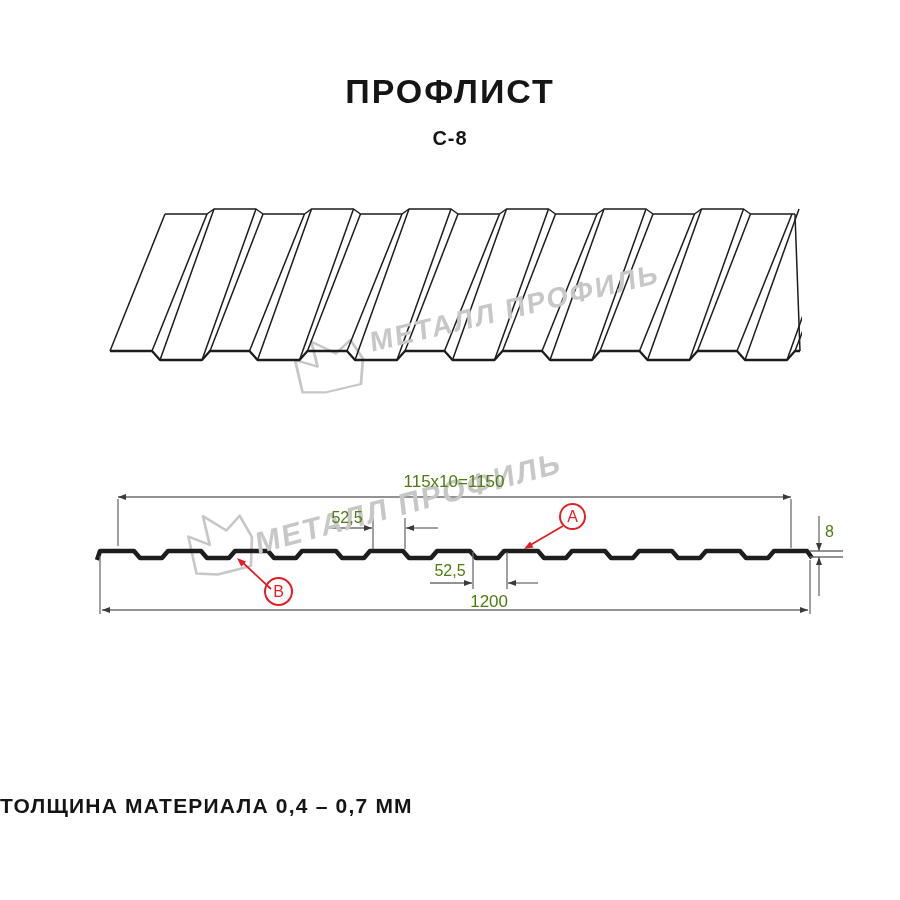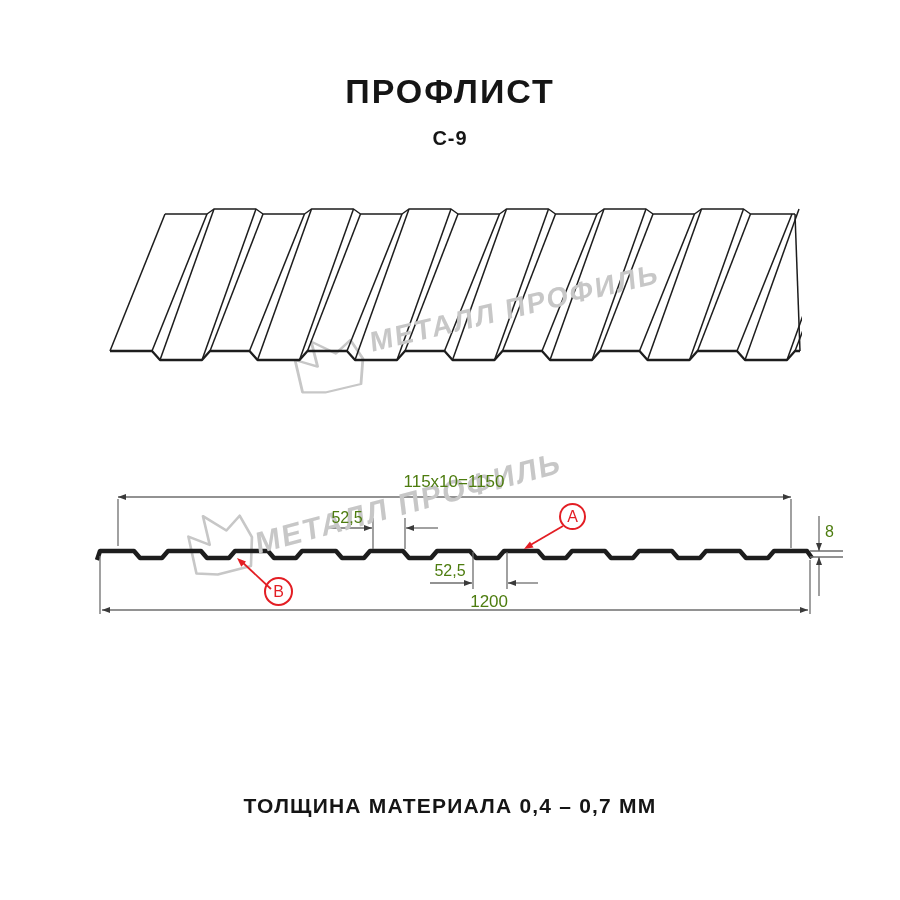--- a/index.html
+++ b/index.html
@@ -30,30 +30,30 @@
   .dim-525-lower{left:420px;top:562px;width:60px;text-align:center;font-size:16px;}
   .dim-1200{left:408px;top:592px;width:100px;text-align:right;font-size:17px;}
   .dim-8{left:825px;top:523px;font-size:16px;}
   
   .callout{border:2.5px solid var(--accent-red);color:var(--accent-red);border-radius:50%;
     display:flex;align-items:center;justify-content:center;font-size:16px;font-weight:500;
     background:transparent;z-index:5;}
   .callout-a{left:559px;top:503px;width:27px;height:27px;}
   .callout-b{left:264px;top:577px;width:29px;height:29px;}
   
-  .footer-note{left:0;top:794px;width:900px;text-align:center;font-size:21px;font-weight:600;
+  .footer-note{left:0;top:794px;width:900px;text-align:left;font-size:21px;font-weight:600;
     letter-spacing:1.2px;color:var(--text-black);}
 </style>
 </head>
 <body>
 
 <div class="stage">
 
   <div class="abs title">ПРОФЛИСТ</div>
-  <div class="abs subtitle">С-9</div>
+  <div class="abs subtitle">С-8</div>
 
   <svg class="abs canvas" width="900" height="900" viewBox="0 0 900 900">
     <defs>
       <clipPath id="clip3d">
           <rect x="106" y="204" width="696" height="162"></rect>
         </clipPath>
     </defs>
 
     <g style="stroke:var(--watermark-gray);" stroke-width="2.4" fill="none" stroke-linejoin="round">
       <path transform="translate(291,342) rotate(-9) scale(1.18,0.92)" d="M3,56 L1,20 L19,31 L17,3 L36,20 L50,8 L58,30 L53,57 L22,60 Z"></path>

